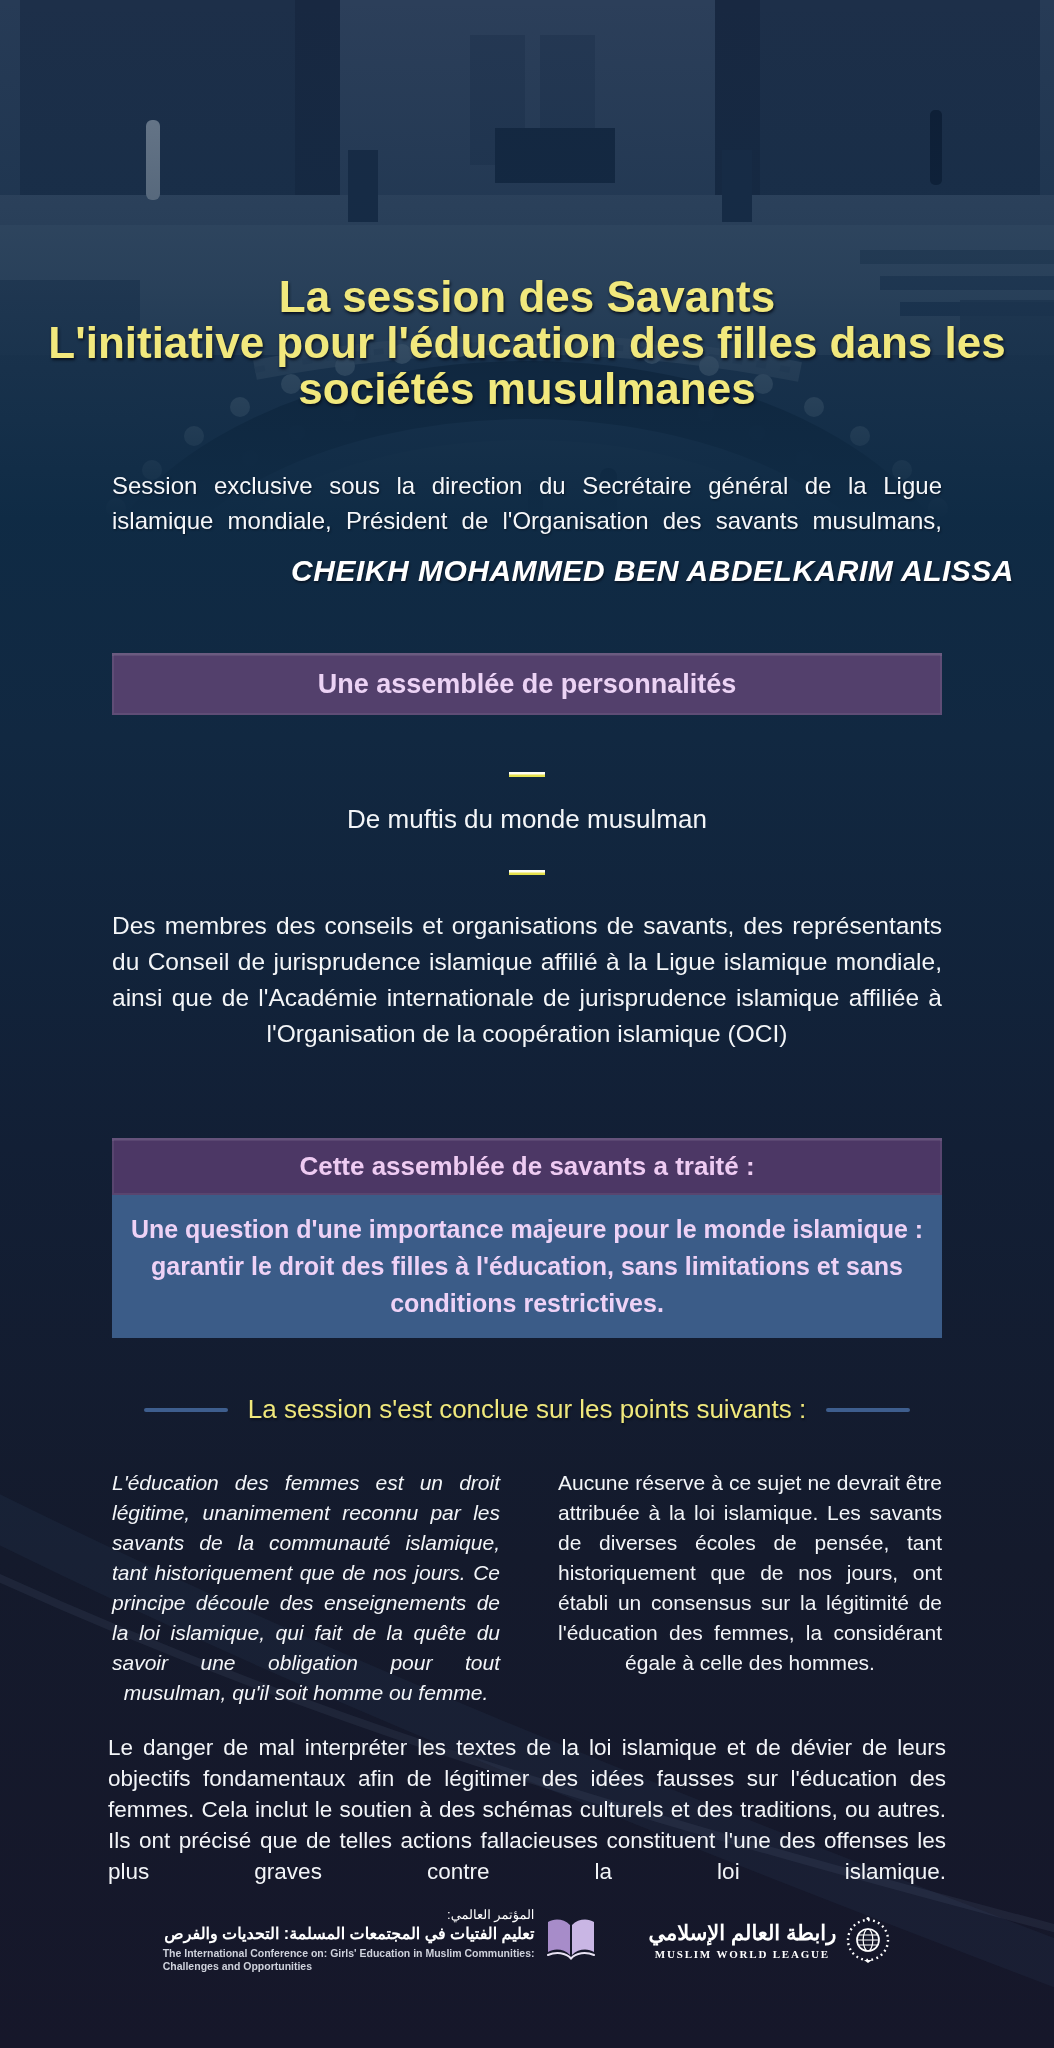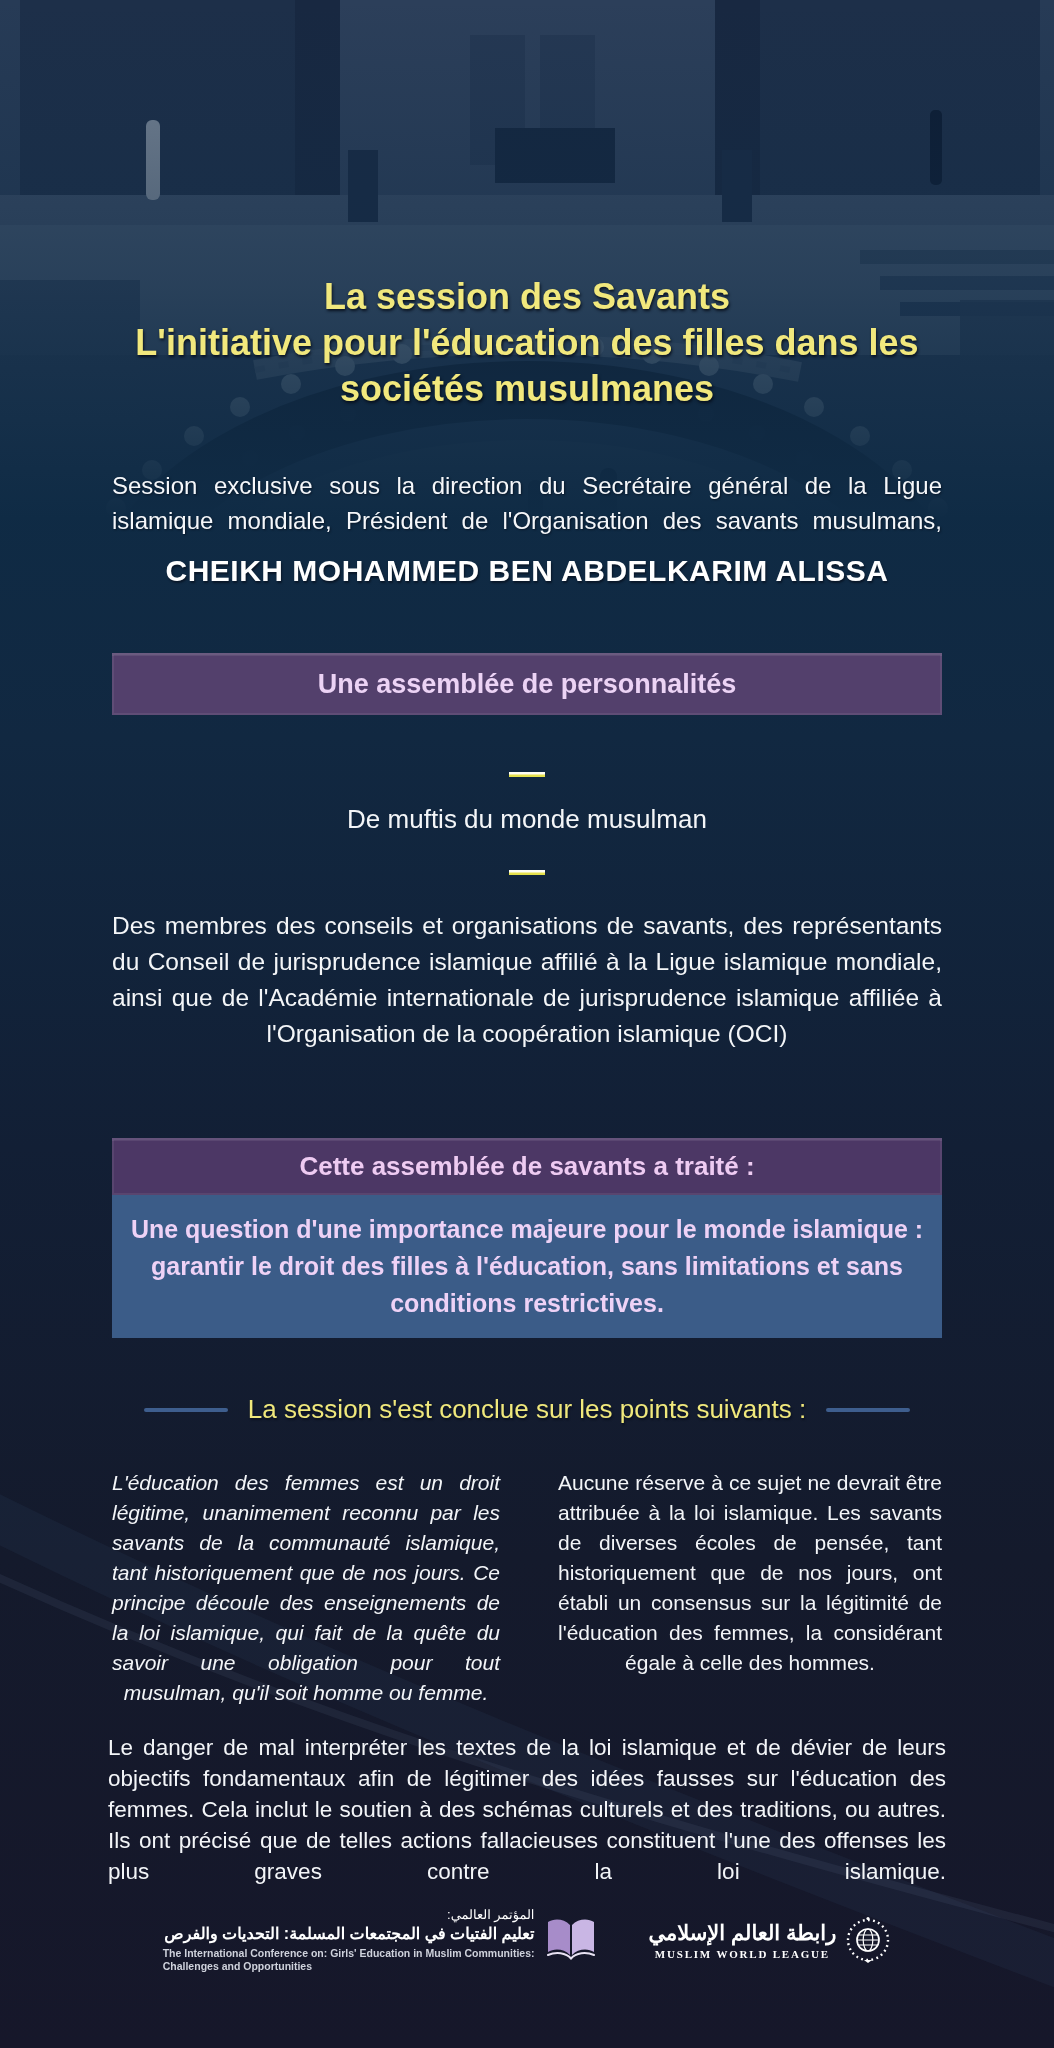--- a/index.html
+++ b/index.html
@@ -7,32 +7,33 @@
     position:relative;width:1054px;height:2048px;overflow:hidden;
     background:linear-gradient(180deg,#0d2033 0%,#0f2b45 24%,#112841 36%,#121f35 56%,#141a2c 76%,#16172a 100%);
     font-family:"Liberation Sans",sans-serif;color:#f2f4f7;
   }
   .layer{position:absolute;z-index:2;}
   .photo{position:absolute;top:0;left:0;width:1054px;height:520px;z-index:1;}
   .swoosh{position:absolute;inset:0;z-index:1;pointer-events:none;}
 
   .title{
     top:274px;left:40px;right:40px;text-align:center;
-    color:#f1e87d;font-weight:bold;font-size:36px;line-height:46px;
+    color:#f1e87d;font-weight:bold;font-size:44px;line-height:46px;
     text-shadow:1px 2px 3px rgba(5,10,22,.85);
   }
   .intro{
     top:468px;left:112px;width:830px;
     font-size:24px;line-height:35px;text-align:justify;text-align-last:justify;
     color:#f5f7fa;text-shadow:1px 1px 2px rgba(5,10,22,.6);
   }
   .cheikh{
-    top:554px;left:40px;right:40px;text-align:center;
+    top:554px;left:40px;right:40px;text-align:right;
     font-size:30px;font-weight:bold;letter-spacing:.5px;color:#ffffff;
     text-shadow:1px 2px 2px rgba(5,10,22,.6);
+    font-style:italic;
   }
   .banner{
     left:112px;width:830px;display:flex;align-items:center;justify-content:center;
     font-weight:bold;color:#ecd3f5;
     box-shadow:inset 0 0 0 2px rgba(255,255,255,.07), inset 0 3px 0 rgba(255,255,255,.08);
   }
   .banner-personalites{top:653px;height:62px;background:#53406c;font-size:27px;}
   .banner-traite{top:1138px;height:57px;background:#4c3765;font-size:26px;color:#eecbf2;}
   .dash{
     left:50%;transform:translateX(-50%);width:36px;height:5px;

